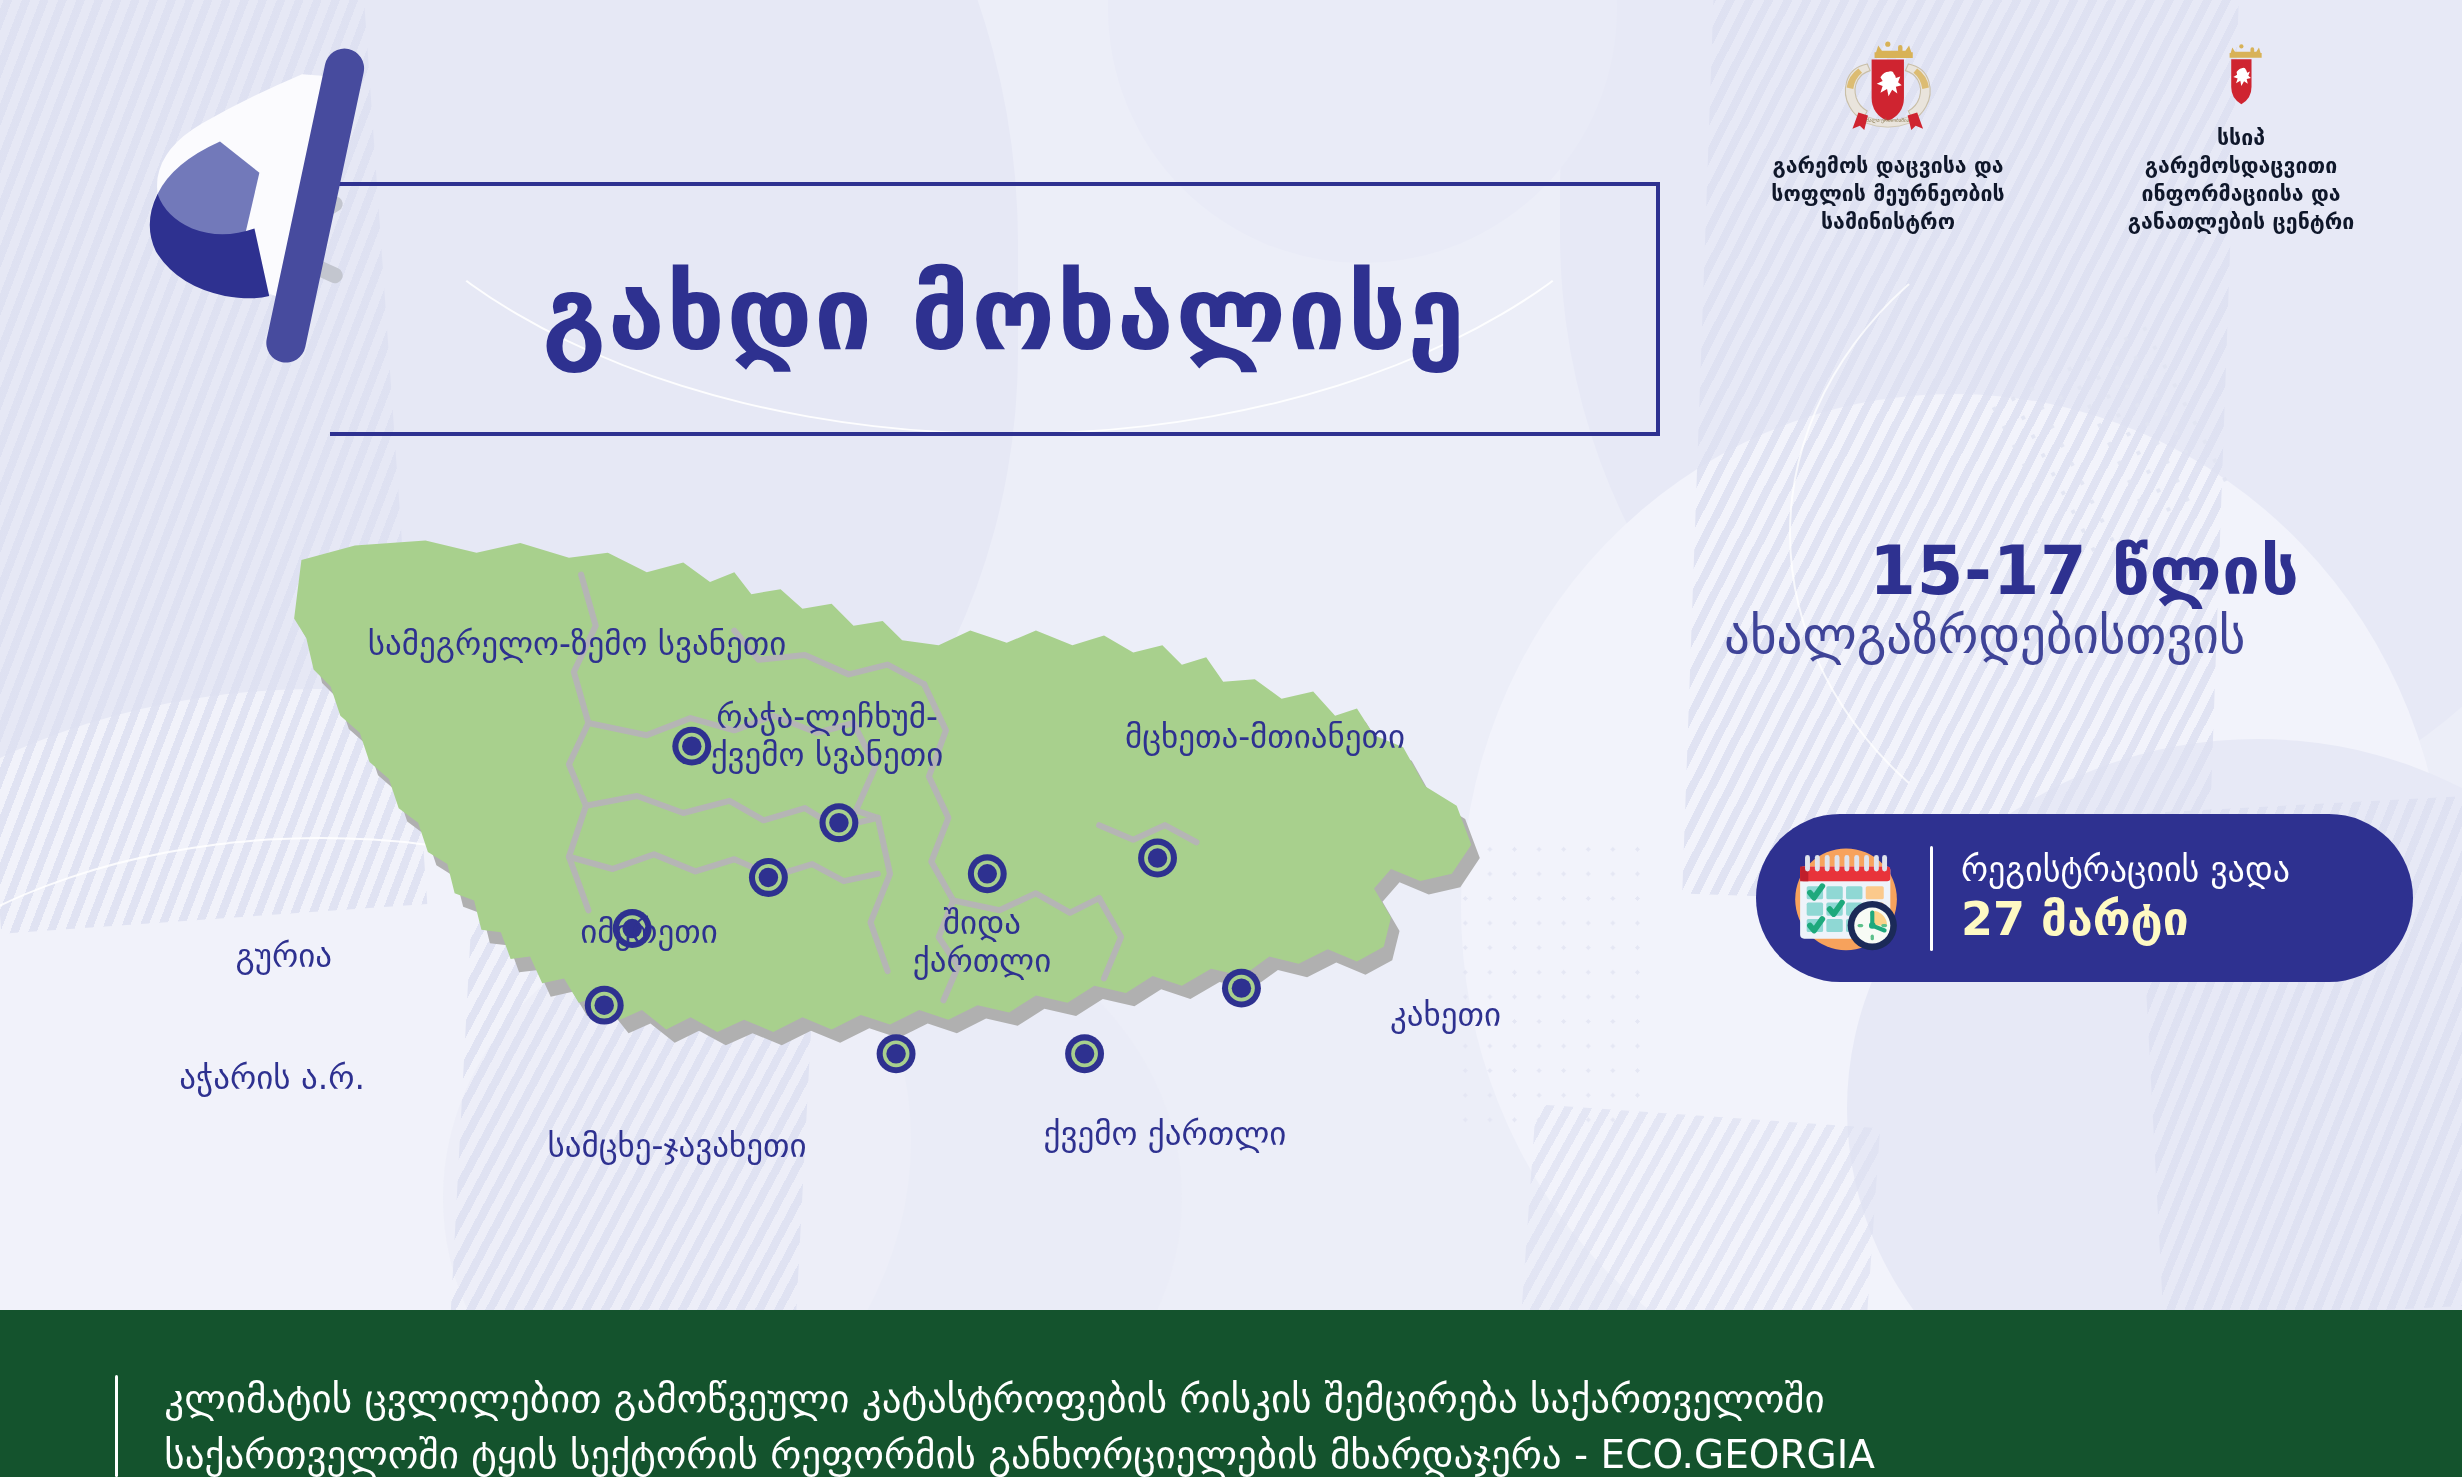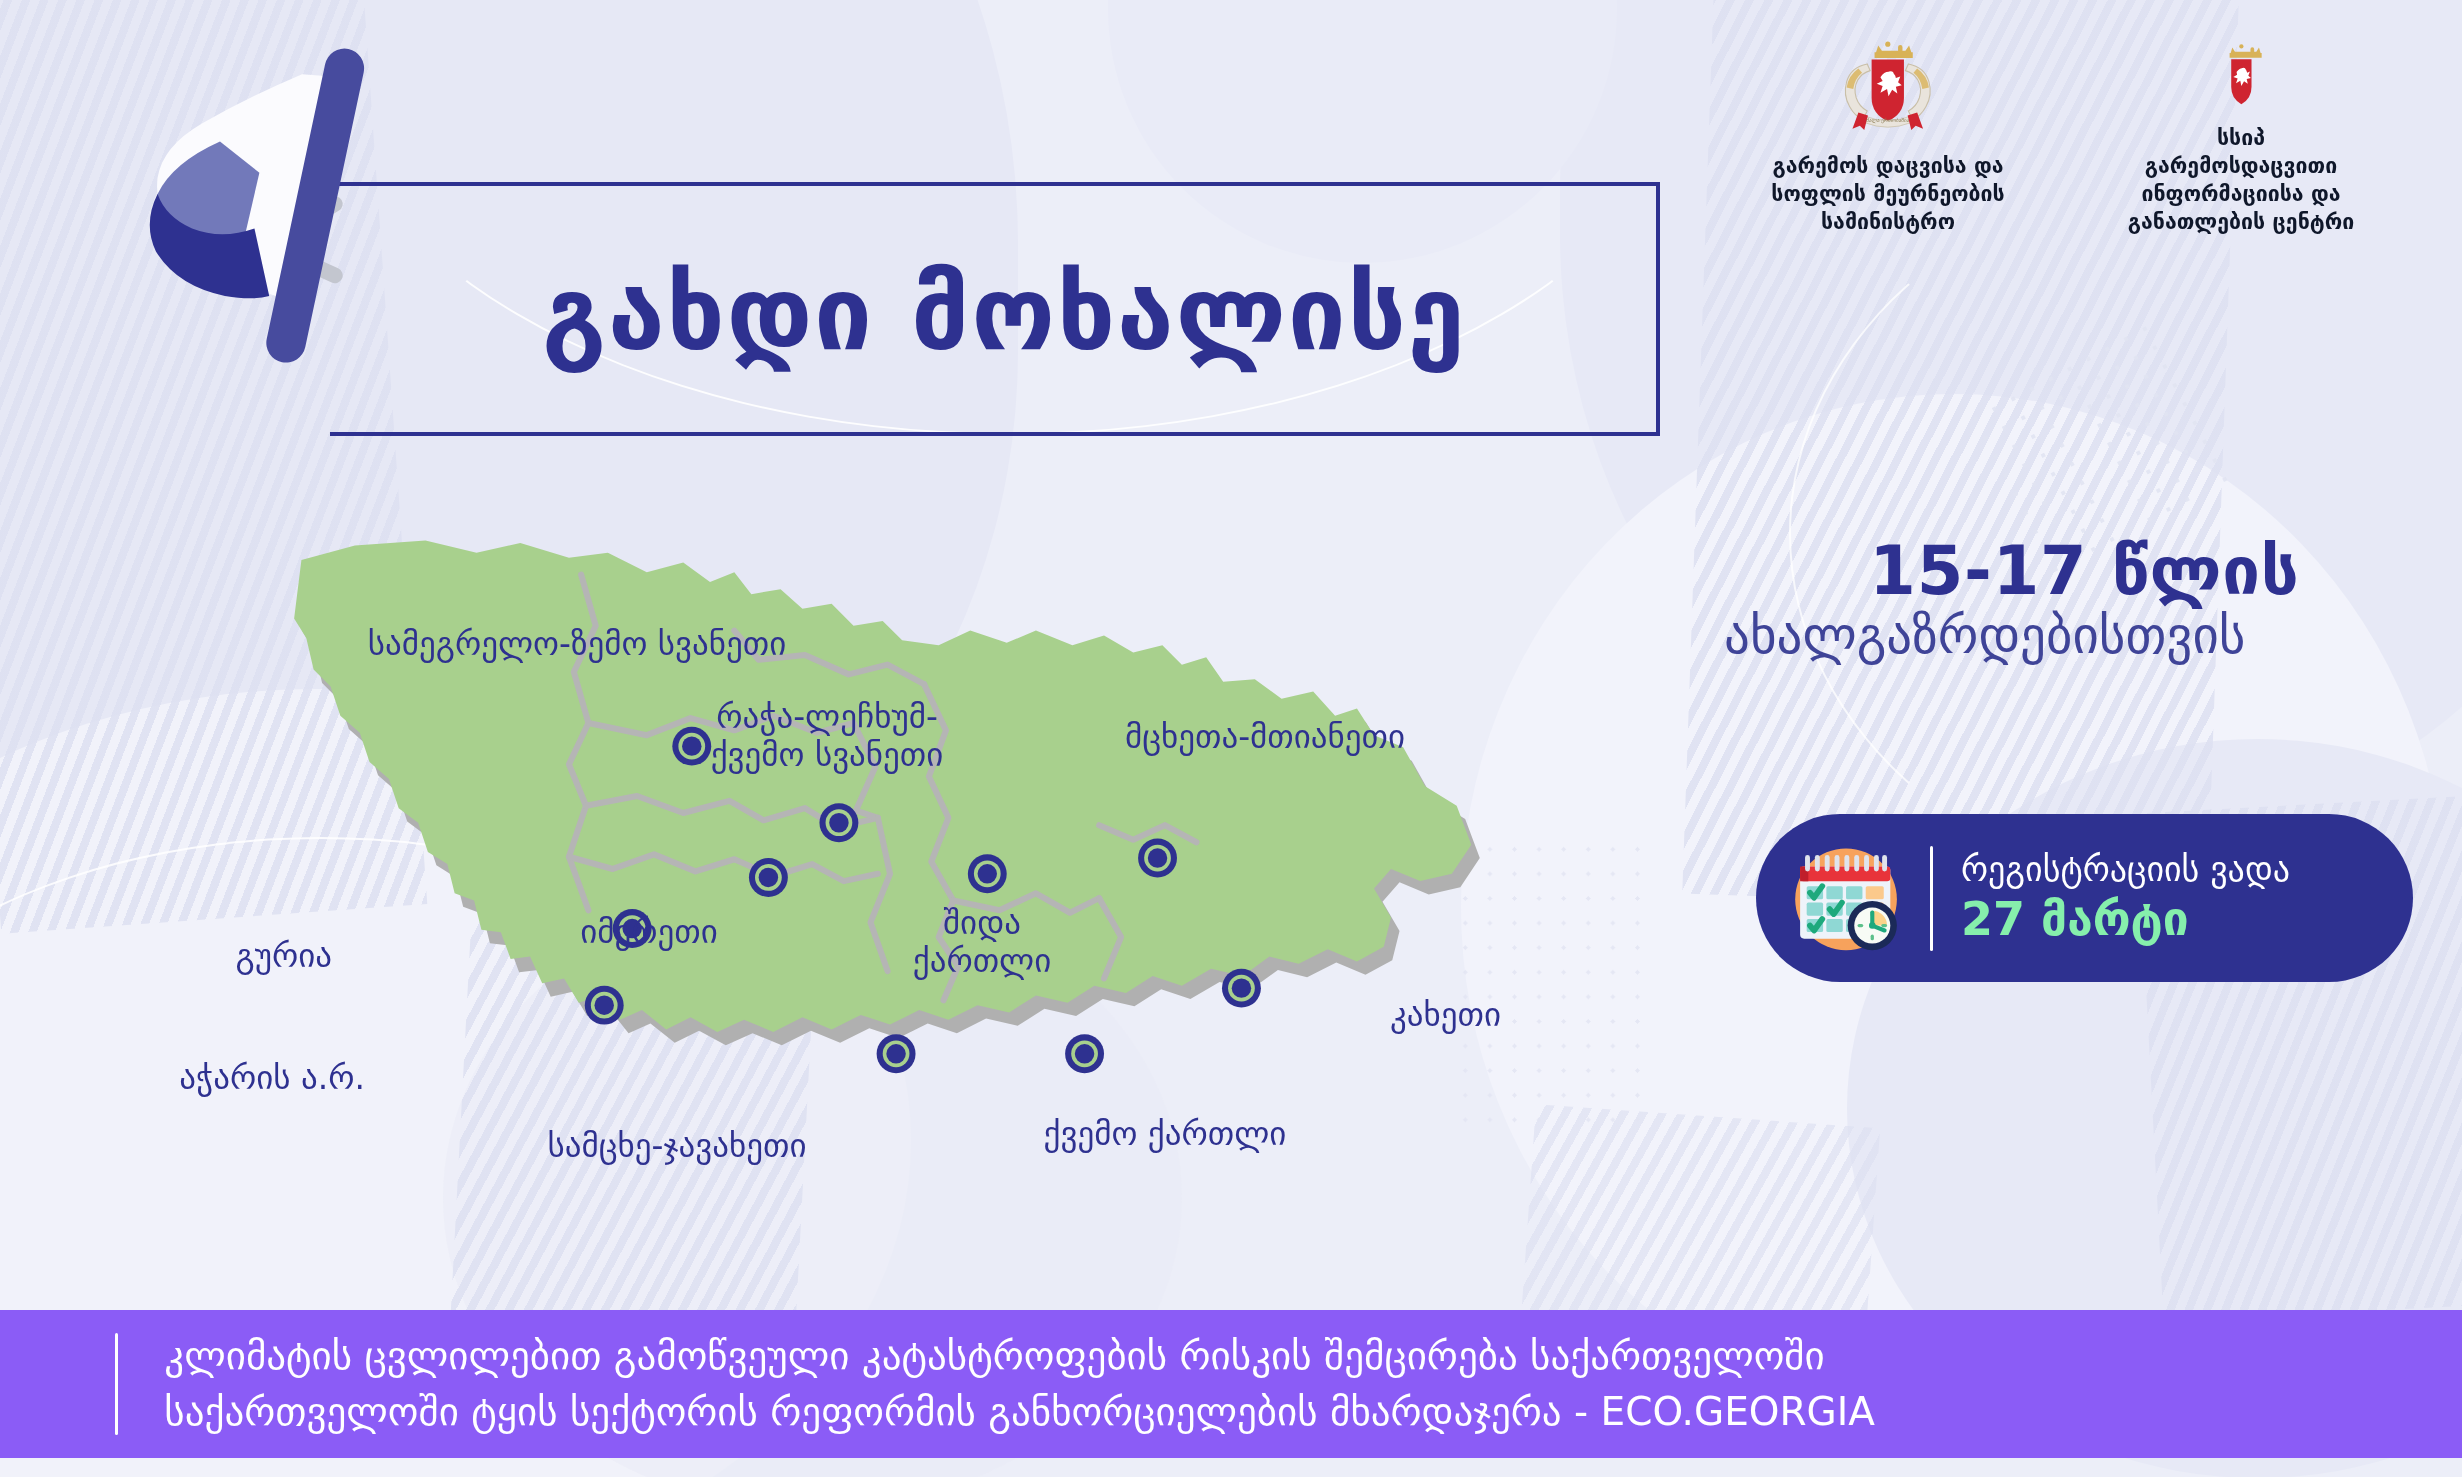--- a/index.html
+++ b/index.html
@@ -86,34 +86,34 @@
 
   
   .badge {
     position:absolute; left:1756px; top:814px; width:657px; height:168px;
     background:#2e3190; border-radius:85px;
     display:flex; align-items:center; padding-left:31px;
   }
   .badge-sep { width:3.3px; height:105px; background:#ffffff; margin:0 28px 0 19.7px; border-radius:1.6px; }
   .badge-texts { display:flex; flex-direction:column; justify-content:center; }
   .badge-top { color:#ffffff; font-size:34px; font-weight:400; line-height:1.18; white-space:nowrap; }
-  .badge-bottom { color:#86efac; font-size:46px; font-weight:bold; line-height:1.2; margin-top:3.3px; white-space:nowrap; }
+  .badge-bottom { color:#fef9c3; font-size:46px; font-weight:bold; line-height:1.2; margin-top:3.3px; white-space:nowrap; }
 
   
   .map-wrap { position:absolute; left:57px; top:509px; width:1666px; height:681px; }
   .map-label {
     position:absolute; color:#2e3190; font-size:33px; line-height:1.16;
     white-space:nowrap; font-weight:400;
   }
   .map-label.center { text-align:center; }
 
   
   .banner {
-    position:absolute; left:0; top:1310px; width:2462px; height:148px;
-    background:#8b5cf6; display:flex; align-items:center;
+    position:absolute; left:0; top:1310px; width:2462px; height:167px;
+    background:#14532d; display:flex; align-items:flex-end;
   }
   .banner-rule { width:3.3px; height:102px; background:#ffffff; margin-left:115px; margin-right:46px; border-radius:1.6px; flex:none; }
   .banner-texts { display:flex; flex-direction:column; gap:11.5px; }
   .banner-line { color:#ffffff; font-size:39px; line-height:1.14; white-space:nowrap; }
 </style>
 </head>
 <body>
 
 <div id="root">
 

